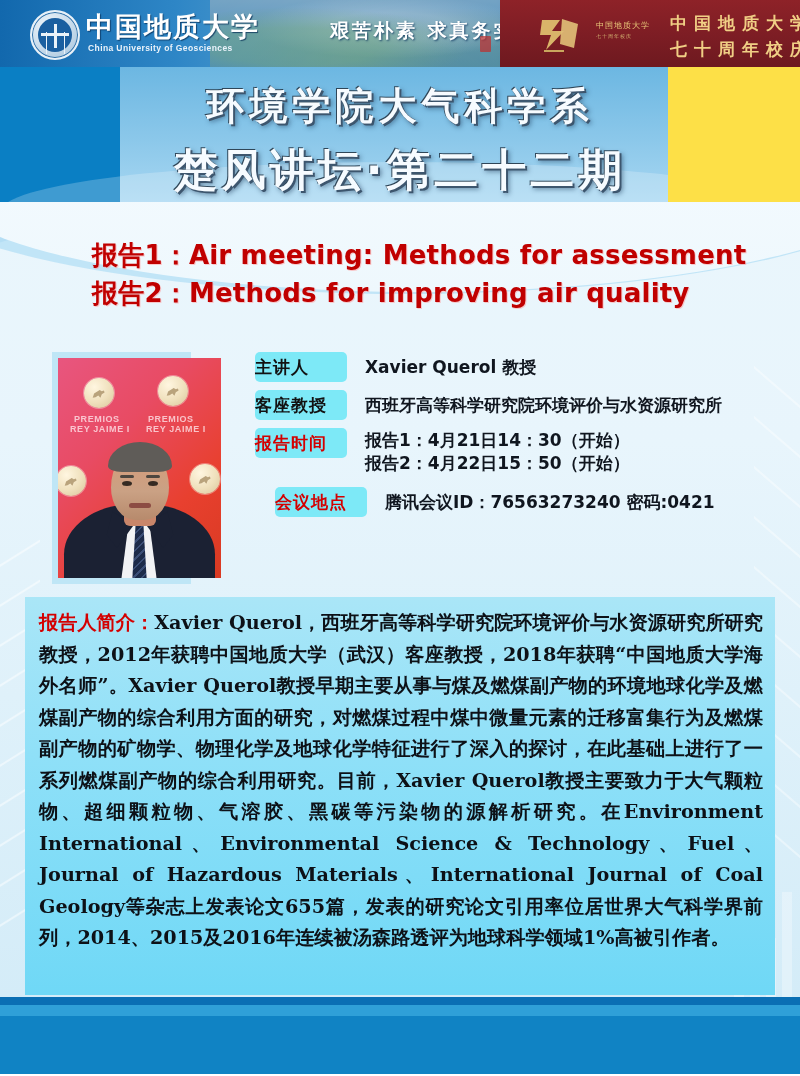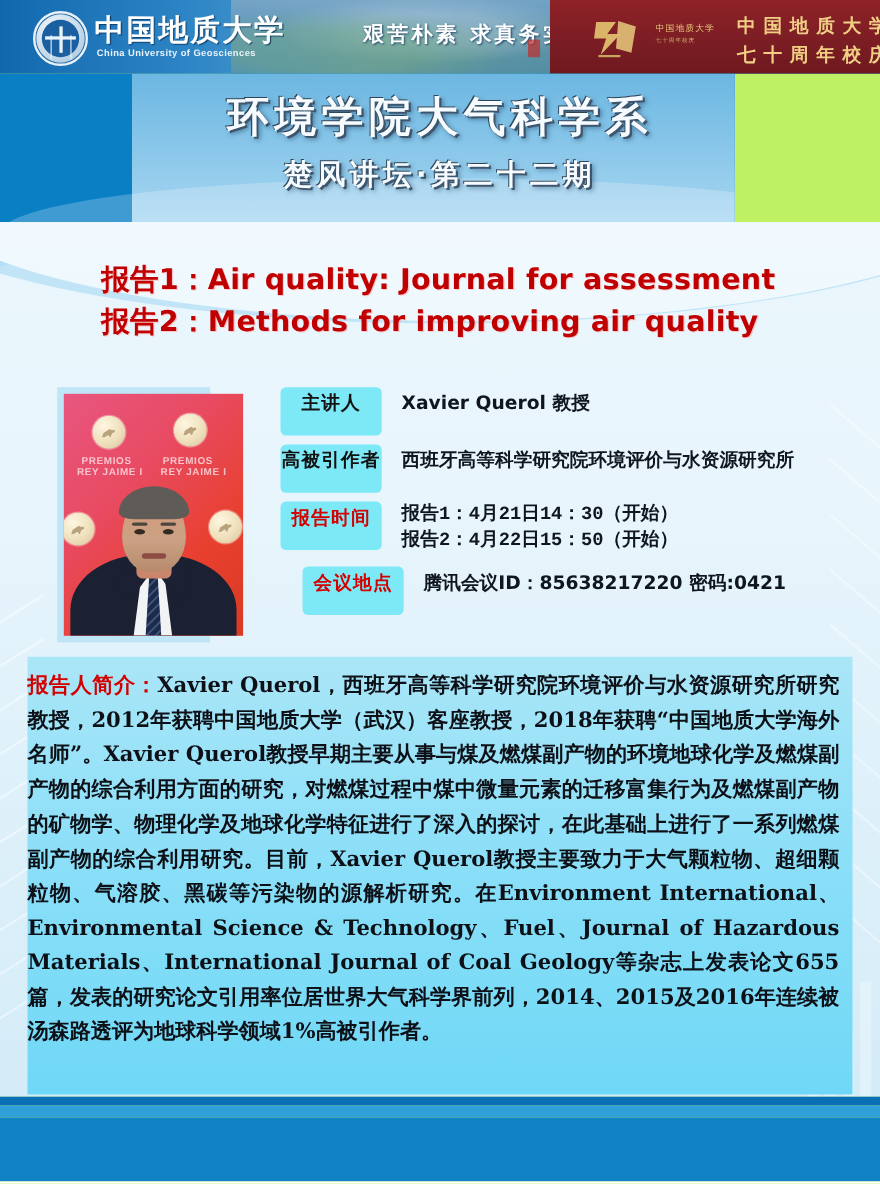--- a/index.html
+++ b/index.html
@@ -2,21 +2,21 @@
 <html><head>
 <meta charset="utf-8">
 <style>
   html,body{margin:0;padding:0;background:#fff;}
   body{font-family:"Liberation Sans","DejaVu Sans",sans-serif;}
 
   #poster{
     position:relative;
     width:800px;height:1076px;
     overflow:hidden;
-    background:#bef264;
+    background:#fde047;
   }
 
   
   .header{
     position:absolute;left:0;top:0;width:800px;height:67px;
     background:linear-gradient(90deg,#1268ad 0%,#2e86c6 22%,#5fa3d0 42%,#2f87c7 62%,#1a6fb0 64%);
     overflow:hidden;
   }
   .header-photo-wash{
     position:absolute;left:210px;top:0;width:290px;height:67px;
@@ -110,21 +110,21 @@
   }
   .t-line{
     position:absolute;width:800px;text-align:center;
     font-family:"DejaVu Sans","Liberation Sans",sans-serif;
     font-weight:bold;color:#f6fbff;white-space:nowrap;
     text-shadow:
       2px 2px 0 #3d566e, -1px -1px 0 #2f4658,
       3px 3px 5px rgba(20,50,80,.55);
   }
   .t-line.l1{top:14px;font-size:38px;letter-spacing:5px;}
-  .t-line.l2{top:74px;font-size:26px;letter-spacing:4px;}
+  .t-line.l2{top:74px;font-size:44px;letter-spacing:4px;}
 
   
   .body-bg{
     position:absolute;left:0;top:202px;width:800px;height:795px;
     background:linear-gradient(180deg,#eaf6fc 0%,#e8f5fc 30%,#dff1fa 62%,#d4ecf8 100%);
     overflow:hidden;
   }
   .swoosh-dark{
     position:absolute;left:-460px;top:-110px;width:660px;height:210px;
     background:#0a7fc4;
@@ -226,42 +226,42 @@
   .p-mouth{position:absolute;left:71px;bottom:70px;width:22px;height:5px;background:#8c4c43;border-radius:3px;}
 
   
   .info{
     position:absolute;left:255px;top:352px;width:540px;
   }
   .info-row{
     position:relative;display:flex;align-items:flex-start;margin-bottom:8px;
   }
   .chip{
-    flex:0 0 auto;width:92px;height:44px;line-height:30px;text-align:center;
+    flex:0 0 auto;width:92px;height:30px;line-height:30px;
     background:#7de9f7;border-radius:5px;
     font-family:"DejaVu Sans","Liberation Sans",sans-serif;
     font-size:17px;font-weight:bold;color:#121212;letter-spacing:1px;
     white-space:nowrap;
   }
   .chip.red{color:#d40000;}
   .val{
     flex:1 1 auto;padding-left:18px;
     font-family:"DejaVu Sans","Liberation Sans",sans-serif;
     font-size:17px;font-weight:bold;color:#10161f;white-space:nowrap;
     line-height:30px;
   }
   .val.two{line-height:23px;padding-top:1px;}
-  .val .sub{display:block;font-family:Liberation Mono, monospace;}
+  .val .sub{display:block;}
   .val.link{font-size:16.5px;letter-spacing:-.2px;}
 
   
   .bio{
     position:absolute;left:25px;top:597px;width:750px;height:398px;
     background:linear-gradient(180deg,#aae6f7 0%,#8fe0f8 40%,#6fd8f6 100%);
-    box-sizing:border-box;padding:10px 12px 8px 0;
+    box-sizing:border-box;padding:10px 12px 8px 14px;
   }
   .bio p{
     margin:0;
     font-family:"DejaVu Serif","Liberation Serif",serif;
     font-size:19.2px;font-weight:bold;color:#0d1117;
     line-height:31.5px;text-align:justify;text-justify:inter-ideograph;
     letter-spacing:0px;
   }
   .bio .hl{color:#d40000;}
 
@@ -351,21 +351,21 @@
       <g fill="#ffffff" opacity="0.55">
         <rect x="4" y="30" width="10" height="90"></rect>
         <rect x="20" y="10" width="10" height="110"></rect>
         <rect x="36" y="46" width="10" height="74"></rect>
         <rect x="52" y="0" width="10" height="120"></rect>
       </g>
     </svg>
   </div>
 
   <div class="reports">
-    <div class="report-line">报告1：Air quality: Journal for assessment</div>
+    <div class="report-line">报告1：Air meeting: Methods for assessment</div>
     <div class="report-line">报告2：Methods for improving  air quality</div>
   </div>
 
   <div class="photo-frame">
     <div class="photo">
       <div class="medal" style="left:26px;top:20px;"></div>
       <div class="medal" style="left:100px;top:18px;"></div>
       <div class="medal" style="left:-2px;top:108px;"></div>
       <div class="medal" style="left:132px;top:106px;"></div>
       <div class="backtext" style="left:16px;top:56px;">PREMIOS</div>
@@ -391,35 +391,35 @@
   </div>
 
   <div class="info">
 
     <div class="info-row">
       <div class="chip">主讲人</div>
       <div class="val">Xavier Querol 教授</div>
     </div>
 
     <div class="info-row">
-      <div class="chip">高被引作者</div>
+      <div class="chip">客座教授</div>
       <div class="val">西班牙高等科学研究院环境评价与水资源研究所</div>
     </div>
 
     <div class="info-row" style="margin-bottom:12px;">
       <div class="chip red">报告时间</div>
       <div class="val two">
         <span class="sub">报告1：4月21日14：30（开始）</span>
         <span class="sub">报告2：4月22日15：50（开始）</span>
       </div>
     </div>
 
     <div class="info-row" style="margin-bottom:0;padding-left:20px;">
       <div class="chip red">会议地点</div>
-      <div class="val">腾讯会议ID：85638217220  密码:0421</div>
+      <div class="val">腾讯会议ID：76563273240  密码:0421</div>
     </div>
 
 
   </div>
 
   <div class="bio">
     <p><span class="hl">报告人简介：</span><span>Xavier Querol，西班牙高等科学研究院环境评价与水资源研究所研究教授，2012年获聘中国地质大学（武汉）客座教授，2018年获聘“中国地质大学海外名师”。Xavier Querol教授早期主要从事与煤及燃煤副产物的环境地球化学及燃煤副产物的综合利用方面的研究，对燃煤过程中煤中微量元素的迁移富集行为及燃煤副产物的矿物学、物理化学及地球化学特征进行了深入的探讨，在此基础上进行了一系列燃煤副产物的综合利用研究。目前，Xavier Querol教授主要致力于大气颗粒物、超细颗粒物、气溶胶、黑碳等污染物的源解析研究。在Environment International、Environmental Science &amp; Technology、Fuel、Journal of Hazardous Materials、International Journal of Coal Geology等杂志上发表论文655篇，发表的研究论文引用率位居世界大气科学界前列，2014、2015及2016年连续被汤森路透评为地球科学领域1%高被引作者。</span></p>
   </div>
 
   <div class="band1"></div>

